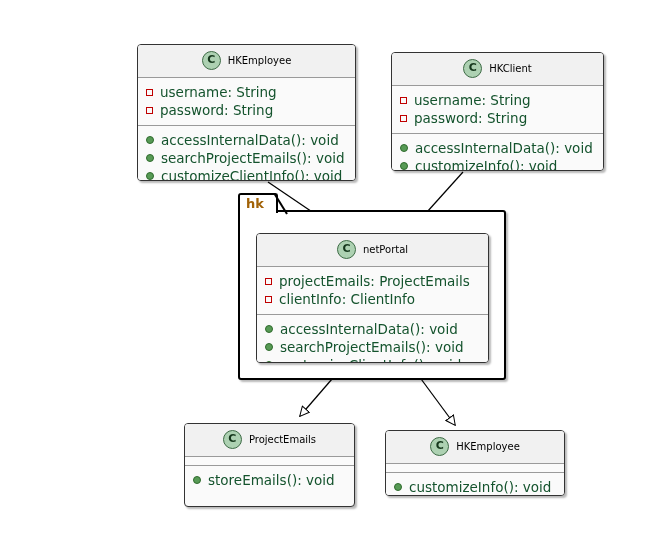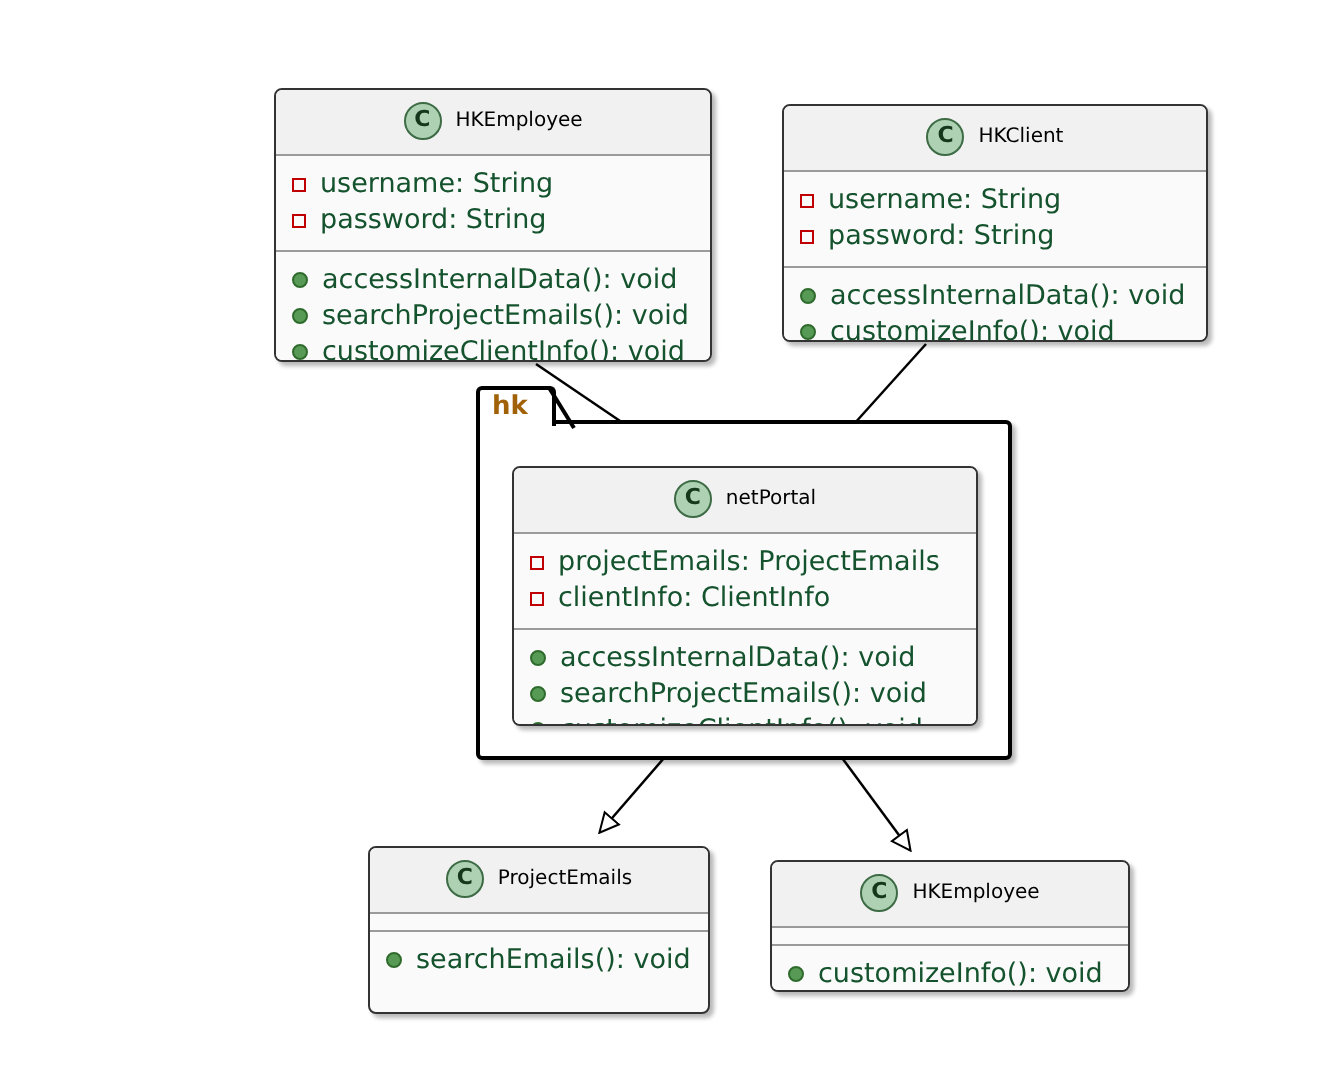--- a/index.html
+++ b/index.html
@@ -255,21 +255,21 @@
 
   <div class="uml-class" style="left:184px; top:423px; width:171px; height:84px;">
     <div class="uml-header">
       <span class="class-badge">C</span>
       <span class="class-title">ProjectEmails</span>
     </div>
     <div class="uml-compartment empty"></div>
     <div class="uml-compartment last">
       <div class="member">
         <span class="mark-public-method"></span>
-        <span>searchEmails(): void</span>
+        <span>storeEmails(): void</span>
       </div>
     </div>
   </div>
 
   <div class="uml-class" style="left:385px; top:430px; width:180px; height:66px;">
     <div class="uml-header">
       <span class="class-badge">C</span>
       <span class="class-title">HKEmployee</span>
     </div>
     <div class="uml-compartment empty"></div>

